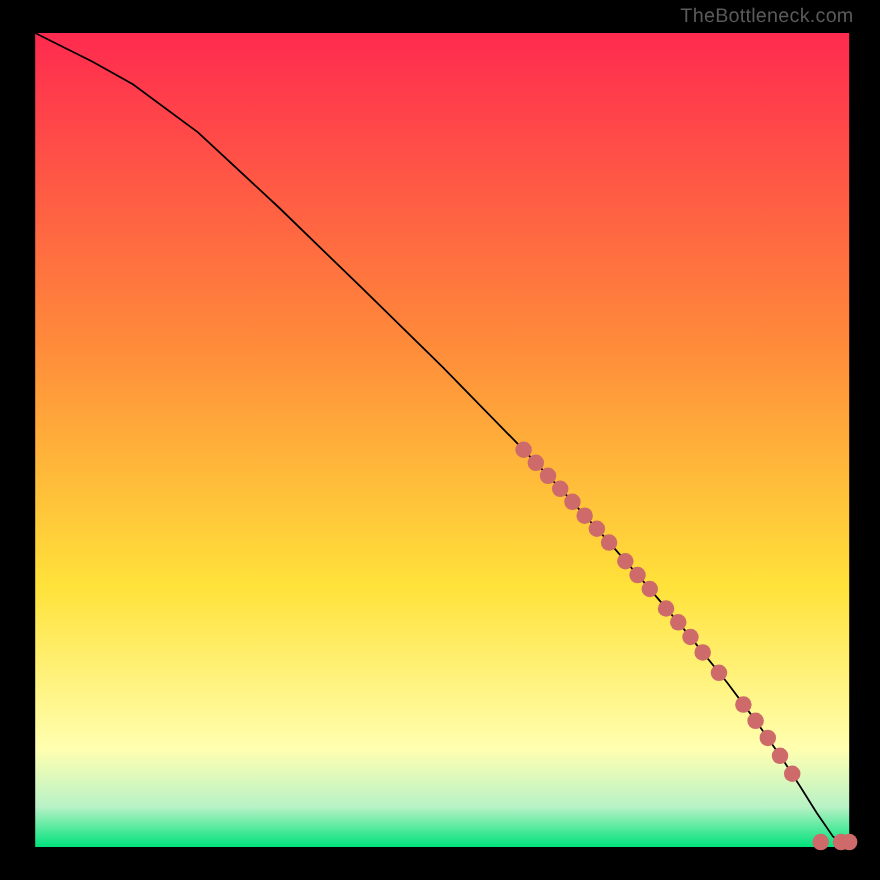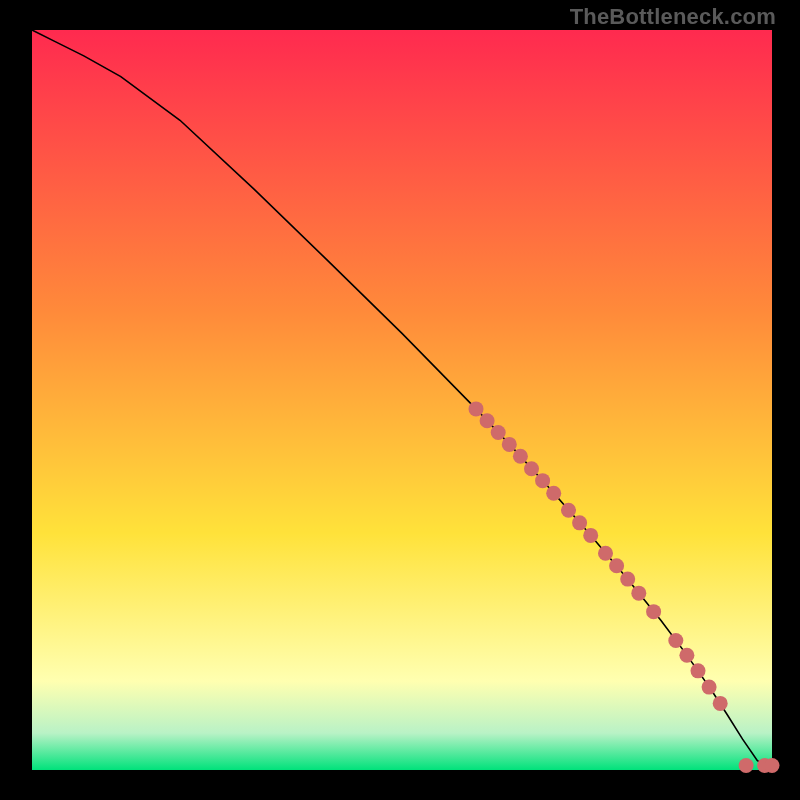--- a/index.html
+++ b/index.html
@@ -15,22 +15,22 @@
     position: relative;
     width: 800px;
     height: 800px;
     background: #000;
   }
   .watermark {
     position: absolute;
     top: 4px;
     right: 24px;
     color: #5a5a5a;
-    font-size: 22px;
-    font-weight: 700;
+    font-size: 18px;
+    font-weight: 400;
     letter-spacing: 0.2px;
     user-select: none;
   }
   svg.plot {
     position: absolute;
     left: 0;
     top: 0;
   }
 </style>
 </head>

